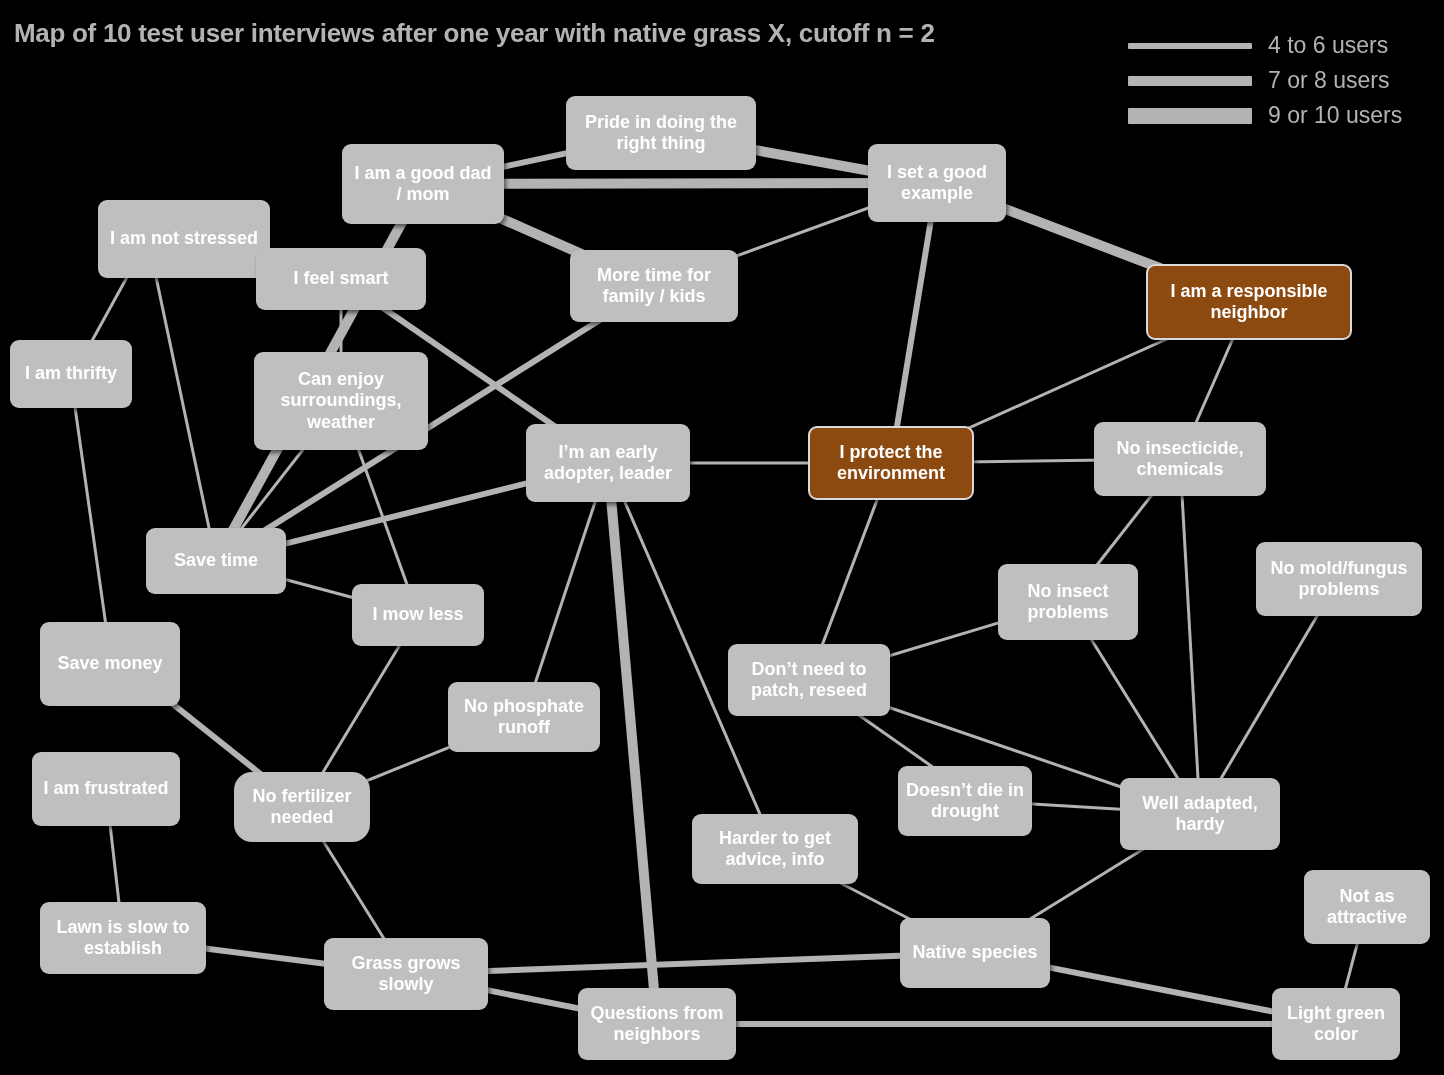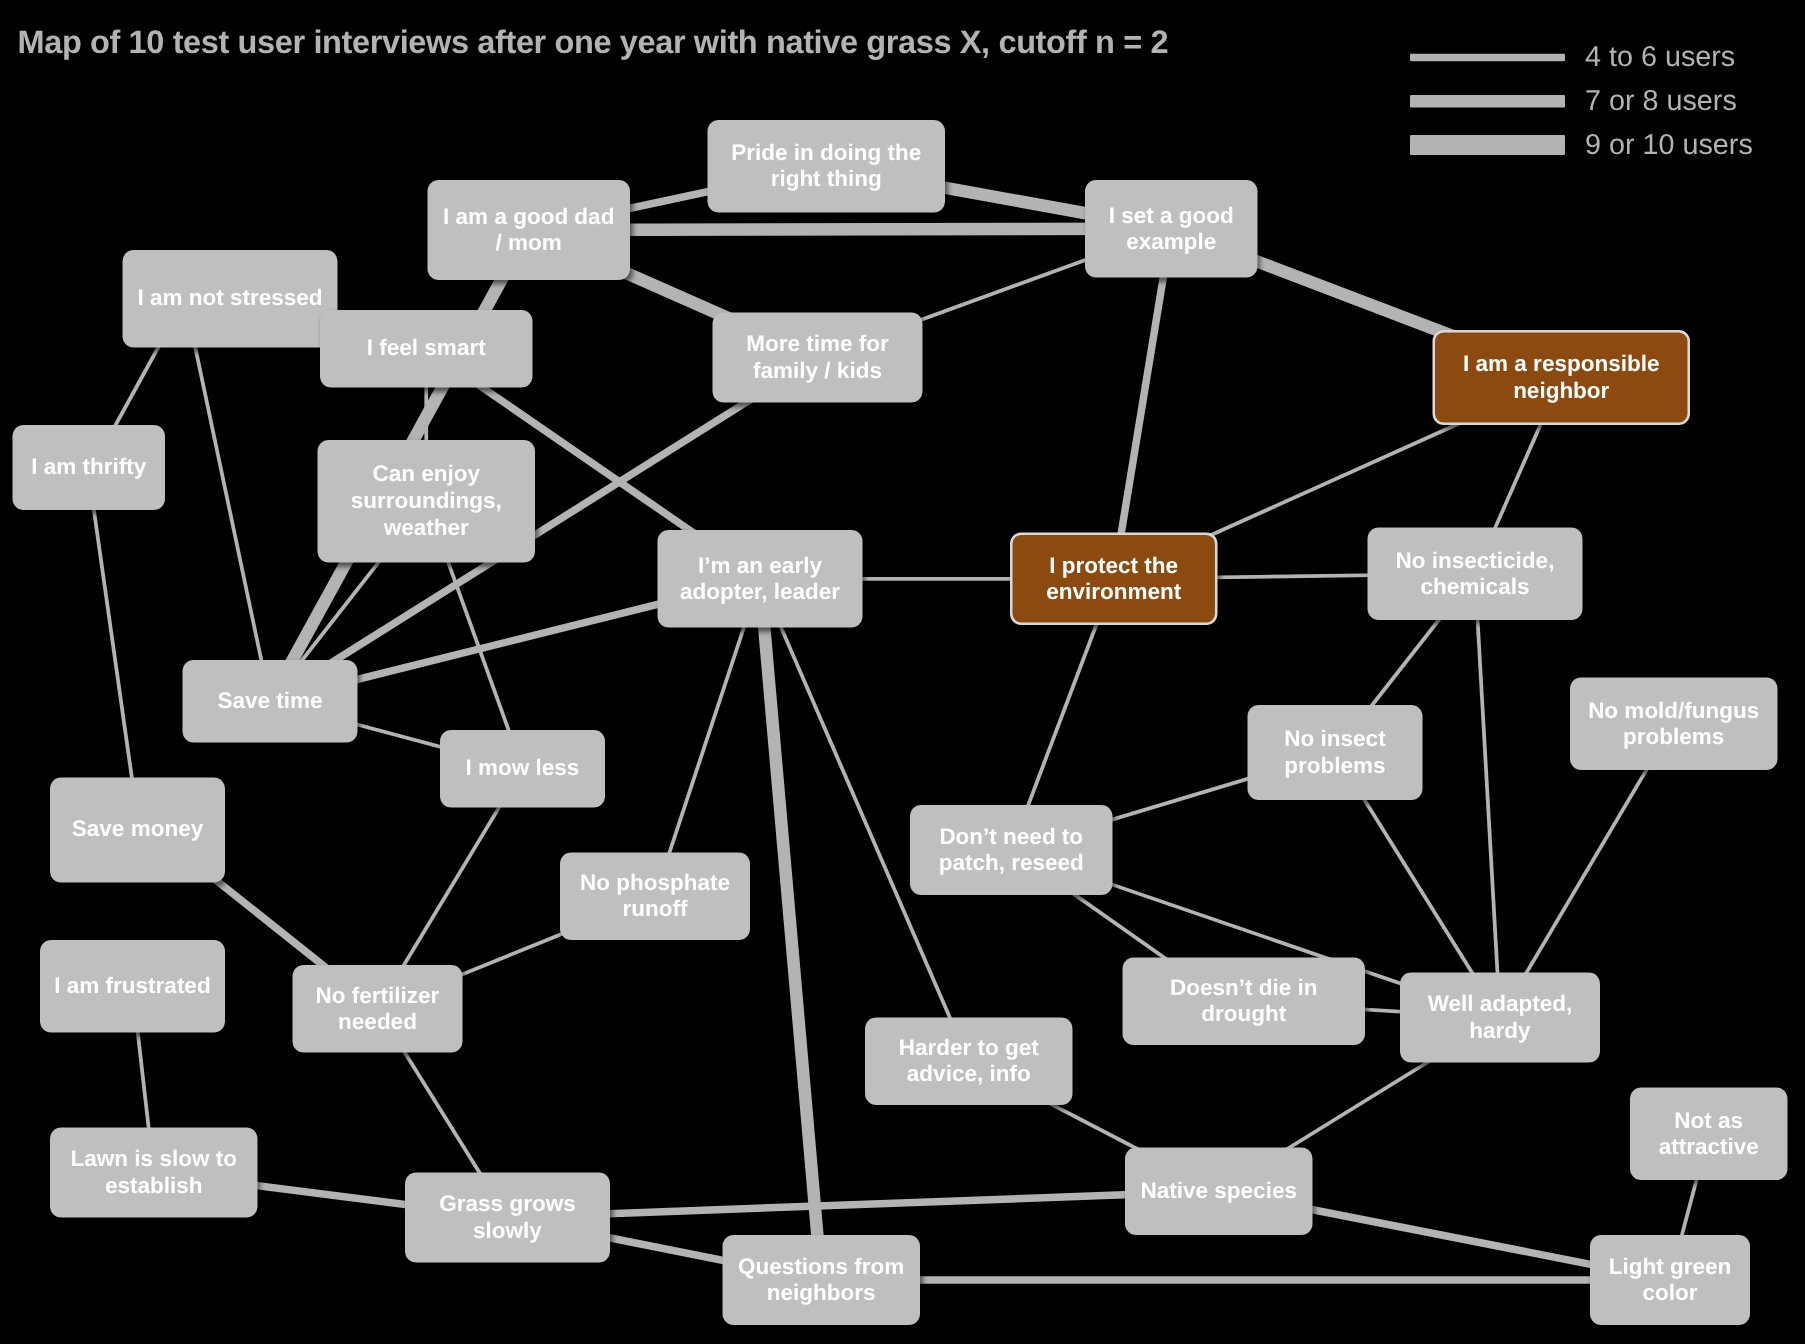--- a/index.html
+++ b/index.html
@@ -219,24 +219,24 @@
       </div>
       <div class="node" style="left: 728px; top: 644px; width: 162px; height: 72px;">
         <span>Don’t need to patch, reseed</span>
       </div>
       <div class="node" style="left: 448px; top: 682px; width: 152px; height: 70px; text-align: center;">
         <span>No phosphate runoff</span>
       </div>
       <div class="node" style="left: 32px; top: 752px; width: 148px; height: 74px; align-items: center;">
         <span>I am frustrated</span>
       </div>
-      <div class="node" style="left: 234px; top: 772px; width: 136px; height: 70px;">
+      <div class="node" style="left: 234px; top: 772px; width: 136px; height: 70px; border-radius: 18px;">
         <span>No fertilizer needed</span>
       </div>
-      <div class="node" style="left: 898px; top: 766px; width: 194px; height: 70px;">
+      <div class="node" style="left: 898px; top: 766px; width: 134px; height: 70px;">
         <span>Doesn’t die in drought</span>
       </div>
       <div class="node" style="left: 1120px; top: 778px; width: 160px; height: 72px;">
         <span>Well adapted, hardy</span>
       </div>
       <div class="node" style="left: 692px; top: 814px; width: 166px; height: 70px;">
         <span>Harder to get advice, info</span>
       </div>
       <div class="node" style="left: 1304px; top: 870px; width: 126px; height: 74px;">
         <span>Not as attractive</span>

